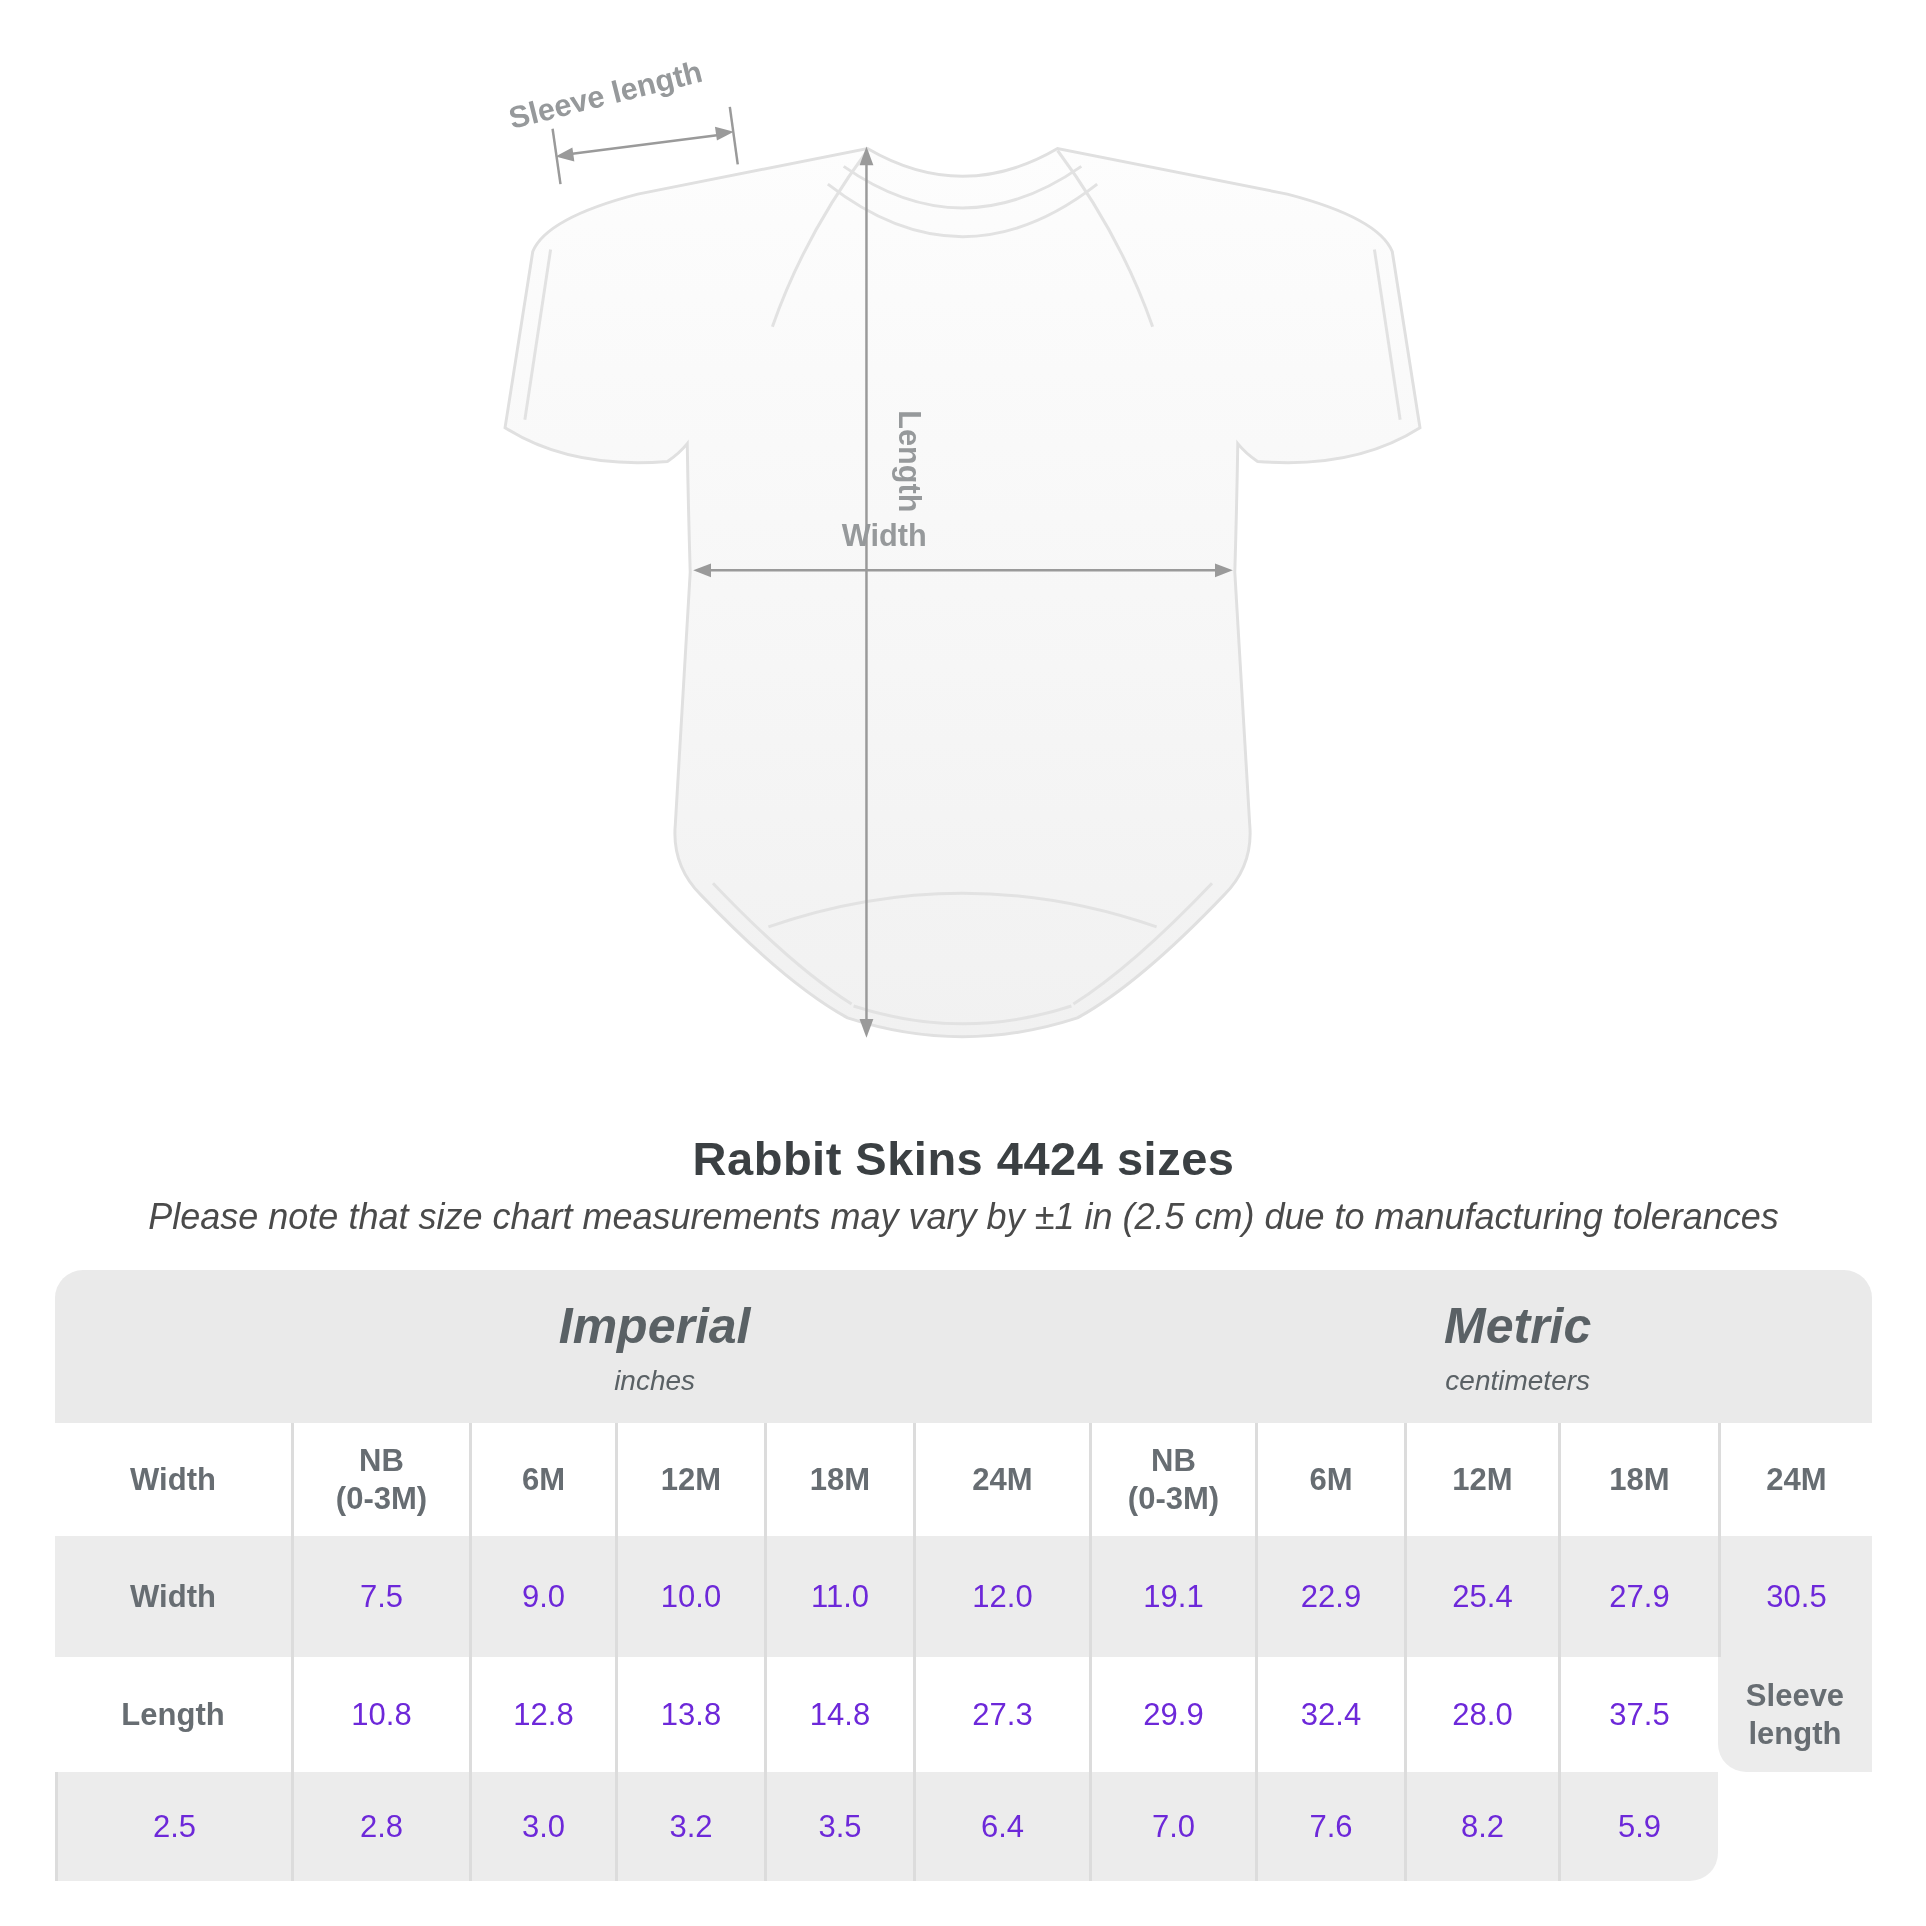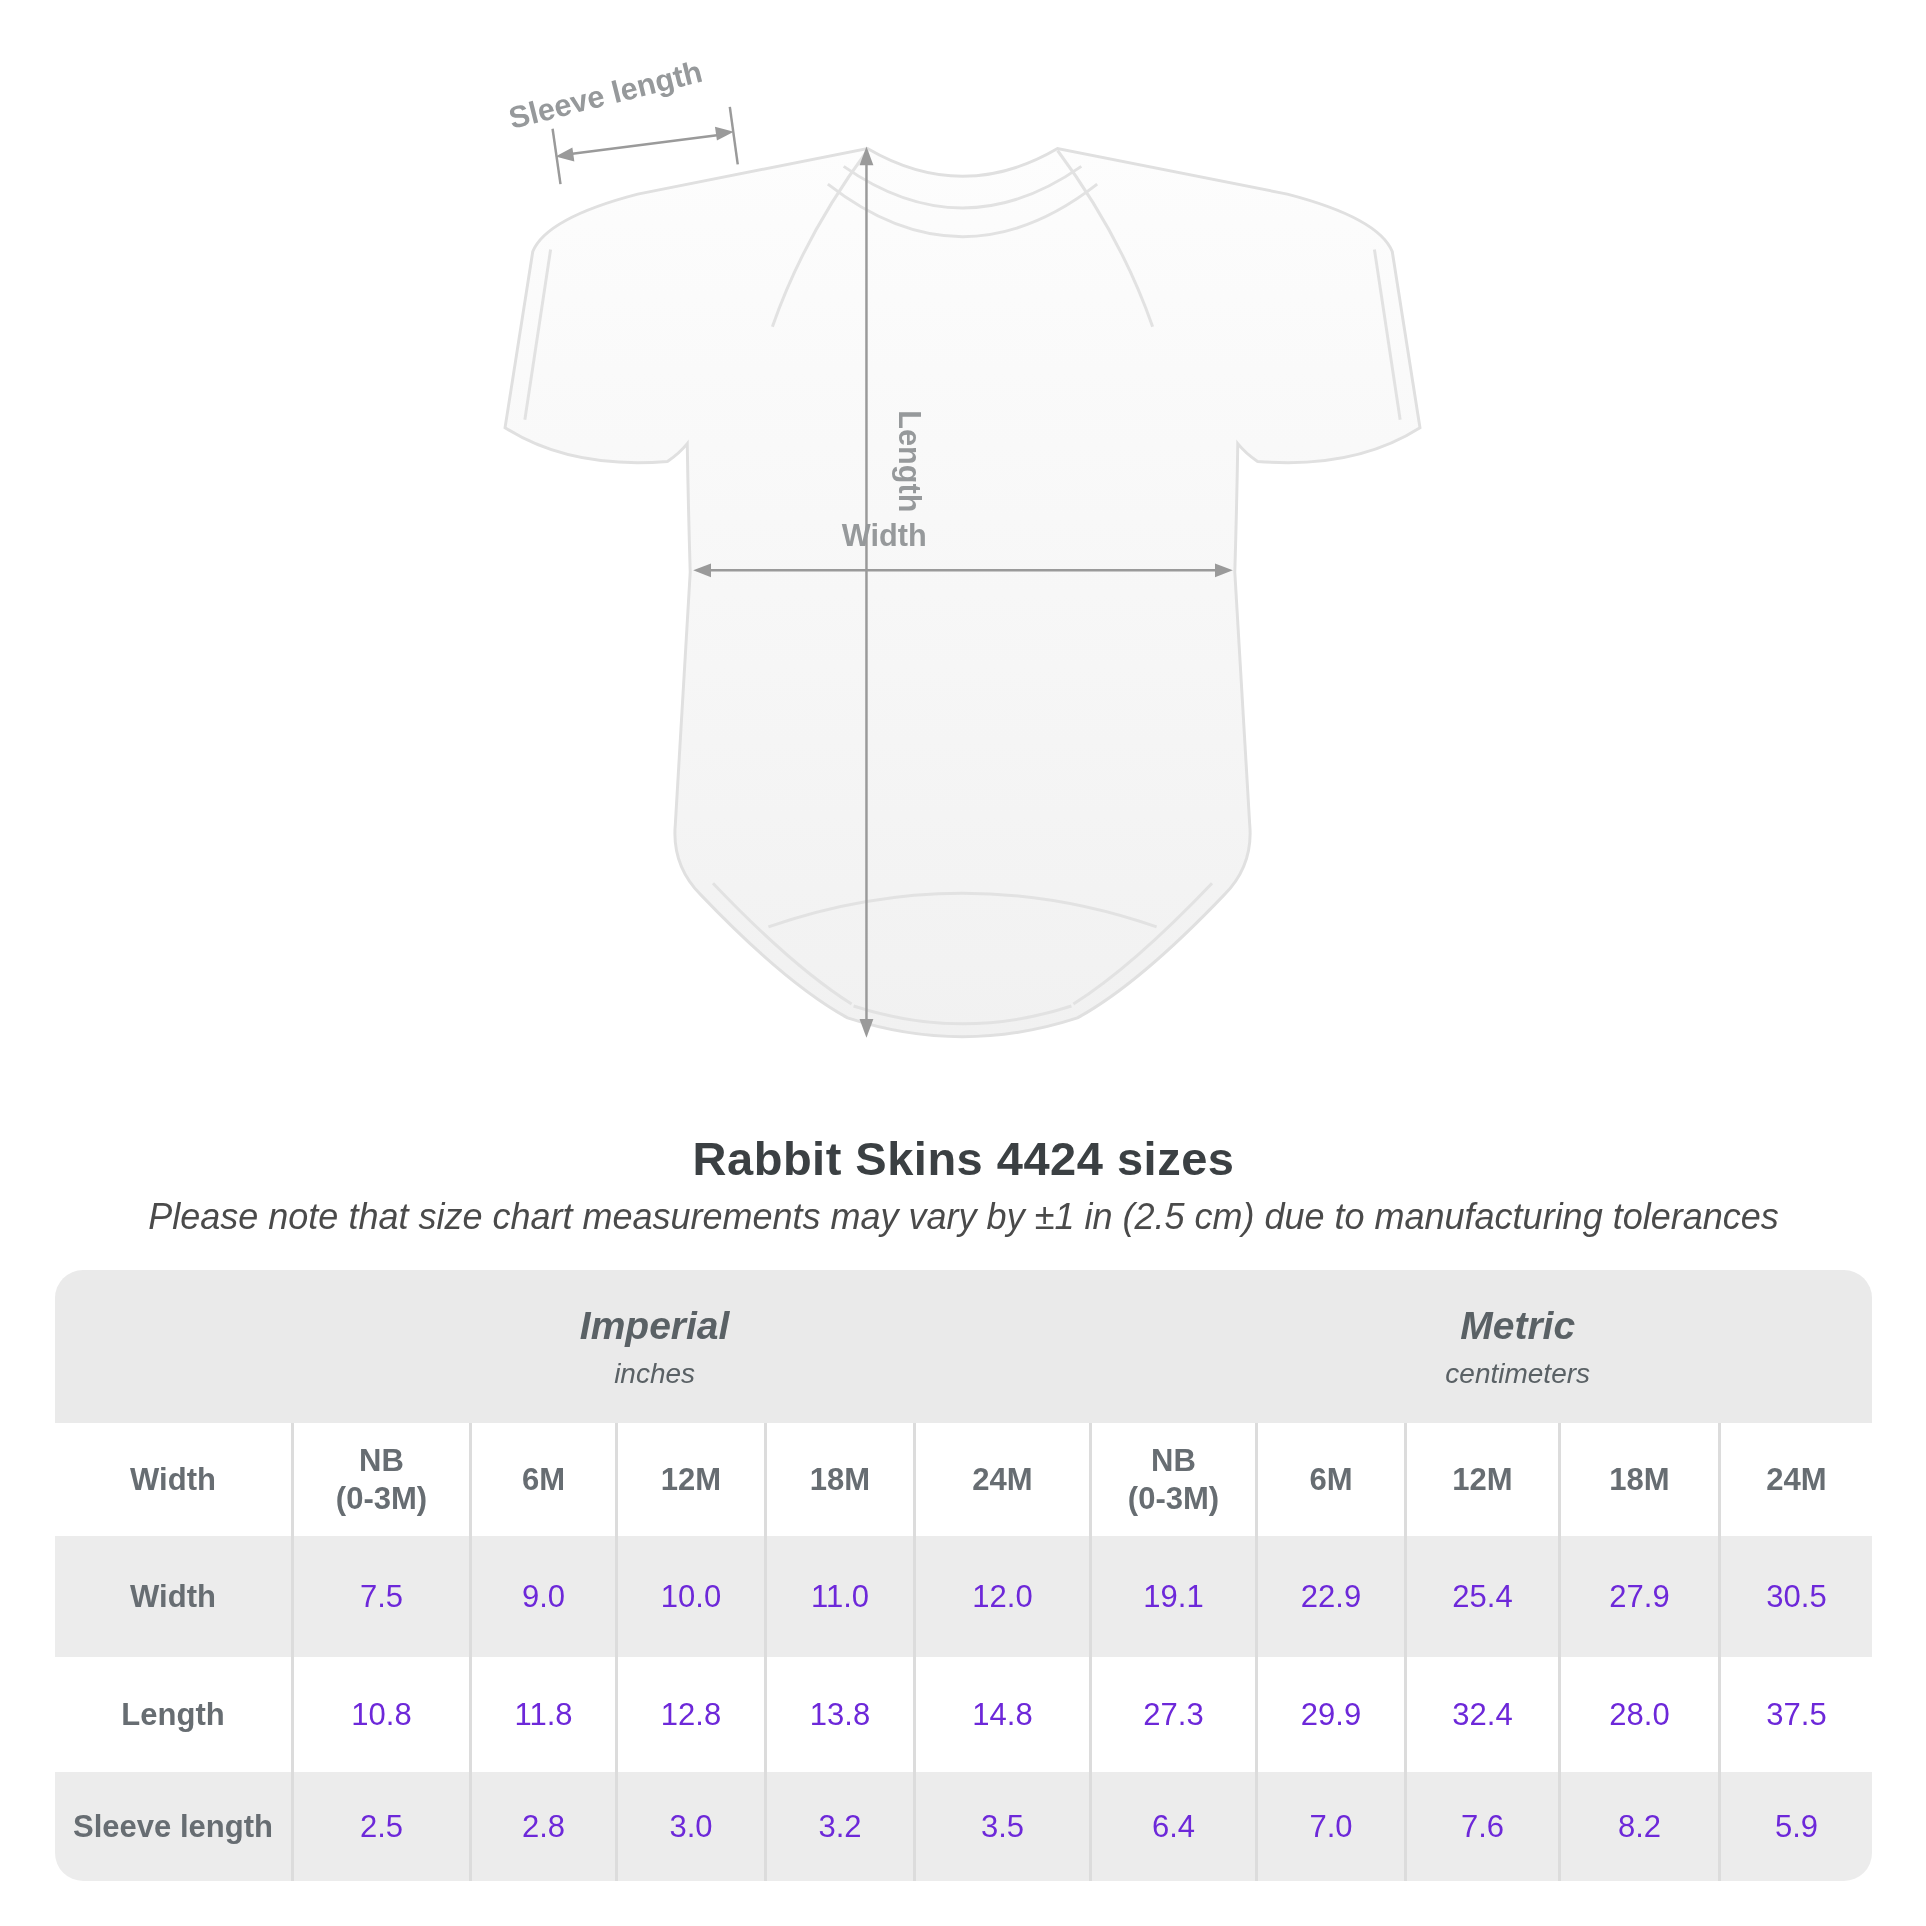--- a/index.html
+++ b/index.html
@@ -23,21 +23,21 @@
   .band{
     position:relative;height:153px;background:#eaeaea;
     border-radius:28px 28px 0 0;
   }
   .unit-group{
     position:absolute;top:50%;transform:translate(-50%,-50%);
     text-align:center;color:#5a6165;white-space:nowrap;
   }
   .unit-group.imp{left:33%;}
   .unit-group.met{left:80.5%;}
-  .unit-name{font-size:39px;font-weight:bold;font-style:italic;}
+  .unit-name{font-size:50px;font-weight:bold;font-style:italic;}
   .unit-sub{font-size:28px;font-style:italic;margin-top:10px;}
   .grid{
     display:grid;
     grid-template-columns:236px 178px 146px 149px 149px 176px 166px 149px 154px 160px 154px;
     grid-template-rows:113px 121px 115px 109px;
   }
   .c{
     display:flex;align-items:center;justify-content:center;
     font-size:31px;color:#6d28d9;background:#ffffff;
   }
@@ -162,21 +162,20 @@
       <div class="c alt sep">11.0</div>
       <div class="c alt sep">12.0</div>
       <div class="c alt sep">19.1</div>
       <div class="c alt sep">22.9</div>
       <div class="c alt sep">25.4</div>
       <div class="c alt sep">27.9</div>
       <div class="c alt sep">30.5</div>
 
       <div class="c lbl">Length</div>
       <div class="c sep">10.8</div>
-      <div class="c sep">11.8</div>
       <div class="c sep">12.8</div>
       <div class="c sep">13.8</div>
       <div class="c sep">14.8</div>
       <div class="c sep">27.3</div>
       <div class="c sep">29.9</div>
       <div class="c sep">32.4</div>
       <div class="c sep">28.0</div>
       <div class="c sep">37.5</div>
 
       <div class="c lbl alt blr">Sleeve length</div>

